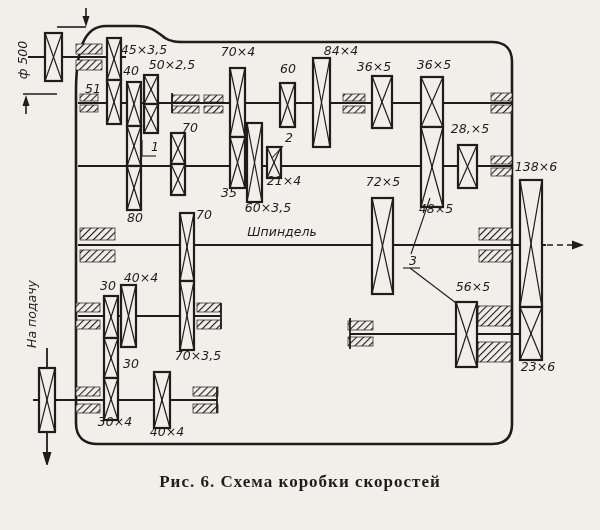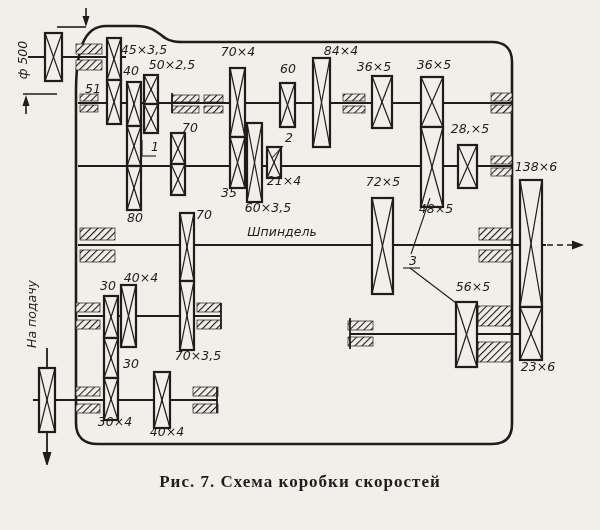--- a/index.html
+++ b/index.html
@@ -224,14 +224,14 @@
         <text x="108" y="290" fill="#1f1d1b" text-anchor="middle" font-size="12.5" class="lbl">30</text>
         <text x="141" y="282" fill="#1f1d1b" text-anchor="middle" font-size="12.5" class="lbl">40×4</text>
         <text x="131" y="368" fill="#1f1d1b" text-anchor="middle" font-size="12.5" class="lbl">30</text>
         <text x="115" y="426" fill="#1f1d1b" text-anchor="middle" font-size="12.5" class="lbl">30×4</text>
         <text x="167" y="436" fill="#1f1d1b" text-anchor="middle" font-size="12.5" class="lbl">40×4</text>
         <text x="473" y="291" fill="#1f1d1b" text-anchor="middle" font-size="12.5" class="lbl">56×5</text>
         <text x="413" y="265" fill="#1f1d1b" text-anchor="middle" font-size="12.5" class="lbl">3</text>
         <text x="538" y="371" fill="#1f1d1b" text-anchor="middle" font-size="12.5" class="lbl">23×6</text>
       </g>
   </svg>
-  <div class="caption">Рис. 7. Схема коробки скоростей</div>
+  <div class="caption">Рис. 6. Схема коробки скоростей</div>
 </div>
 
 </body></html>

